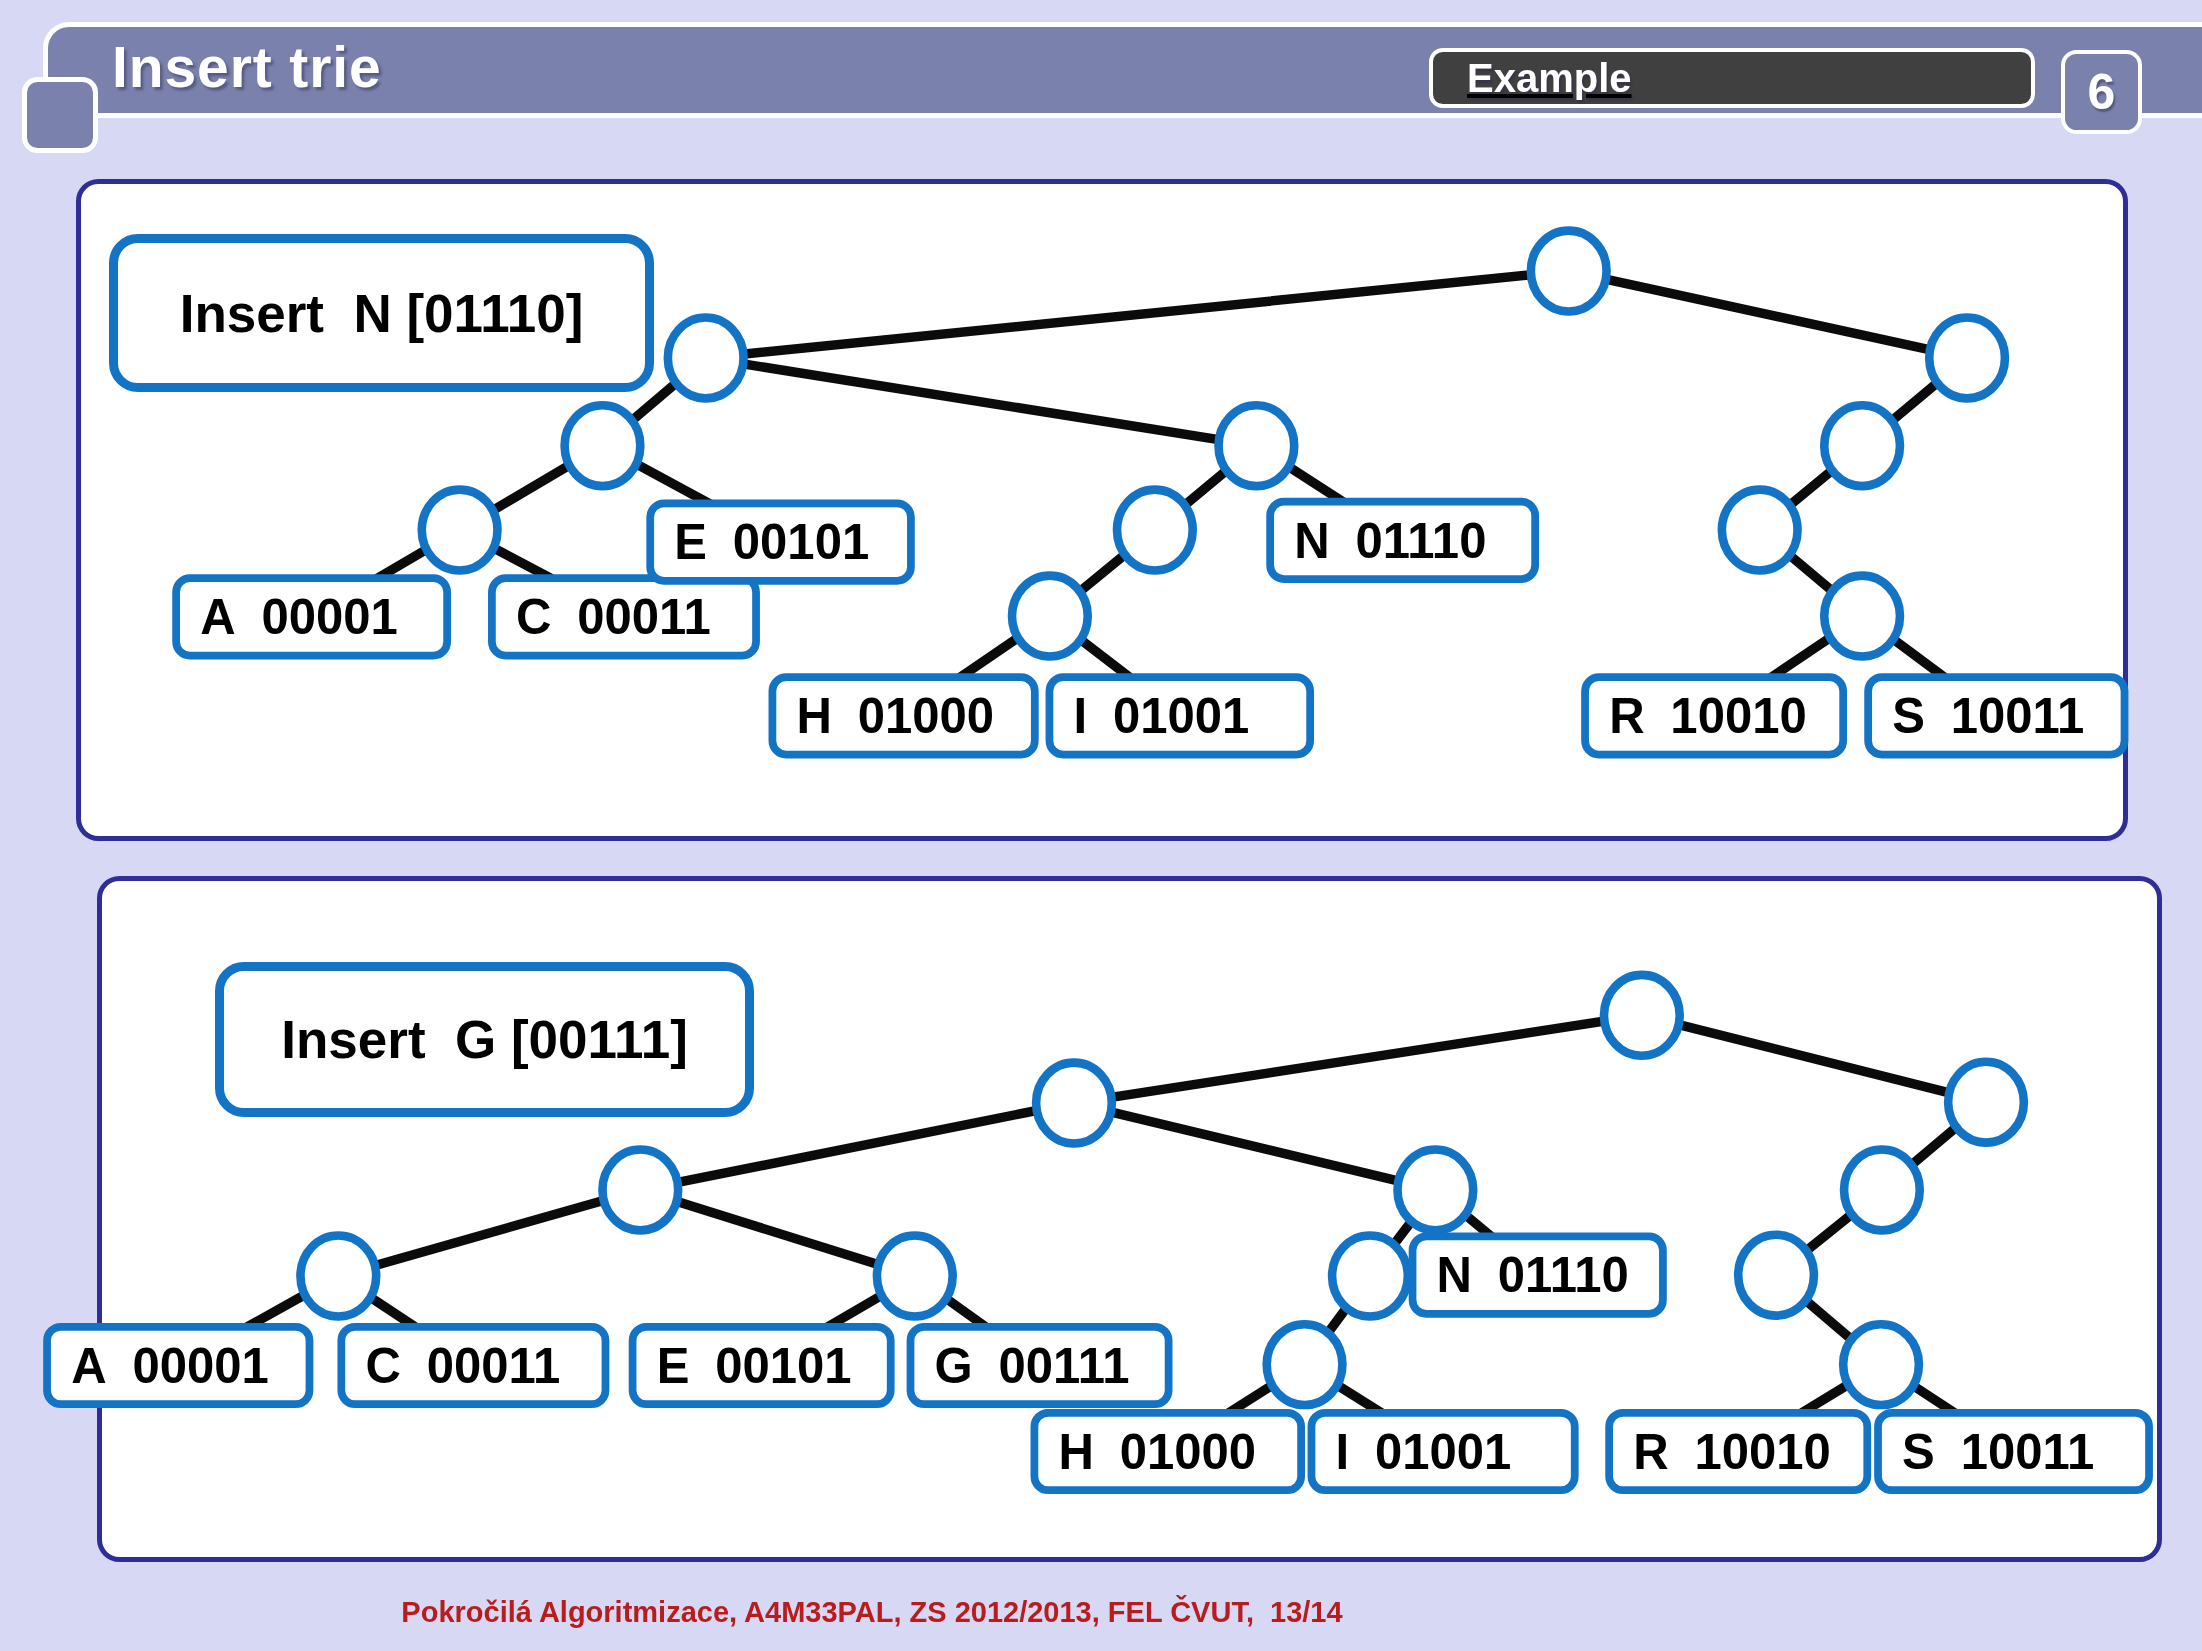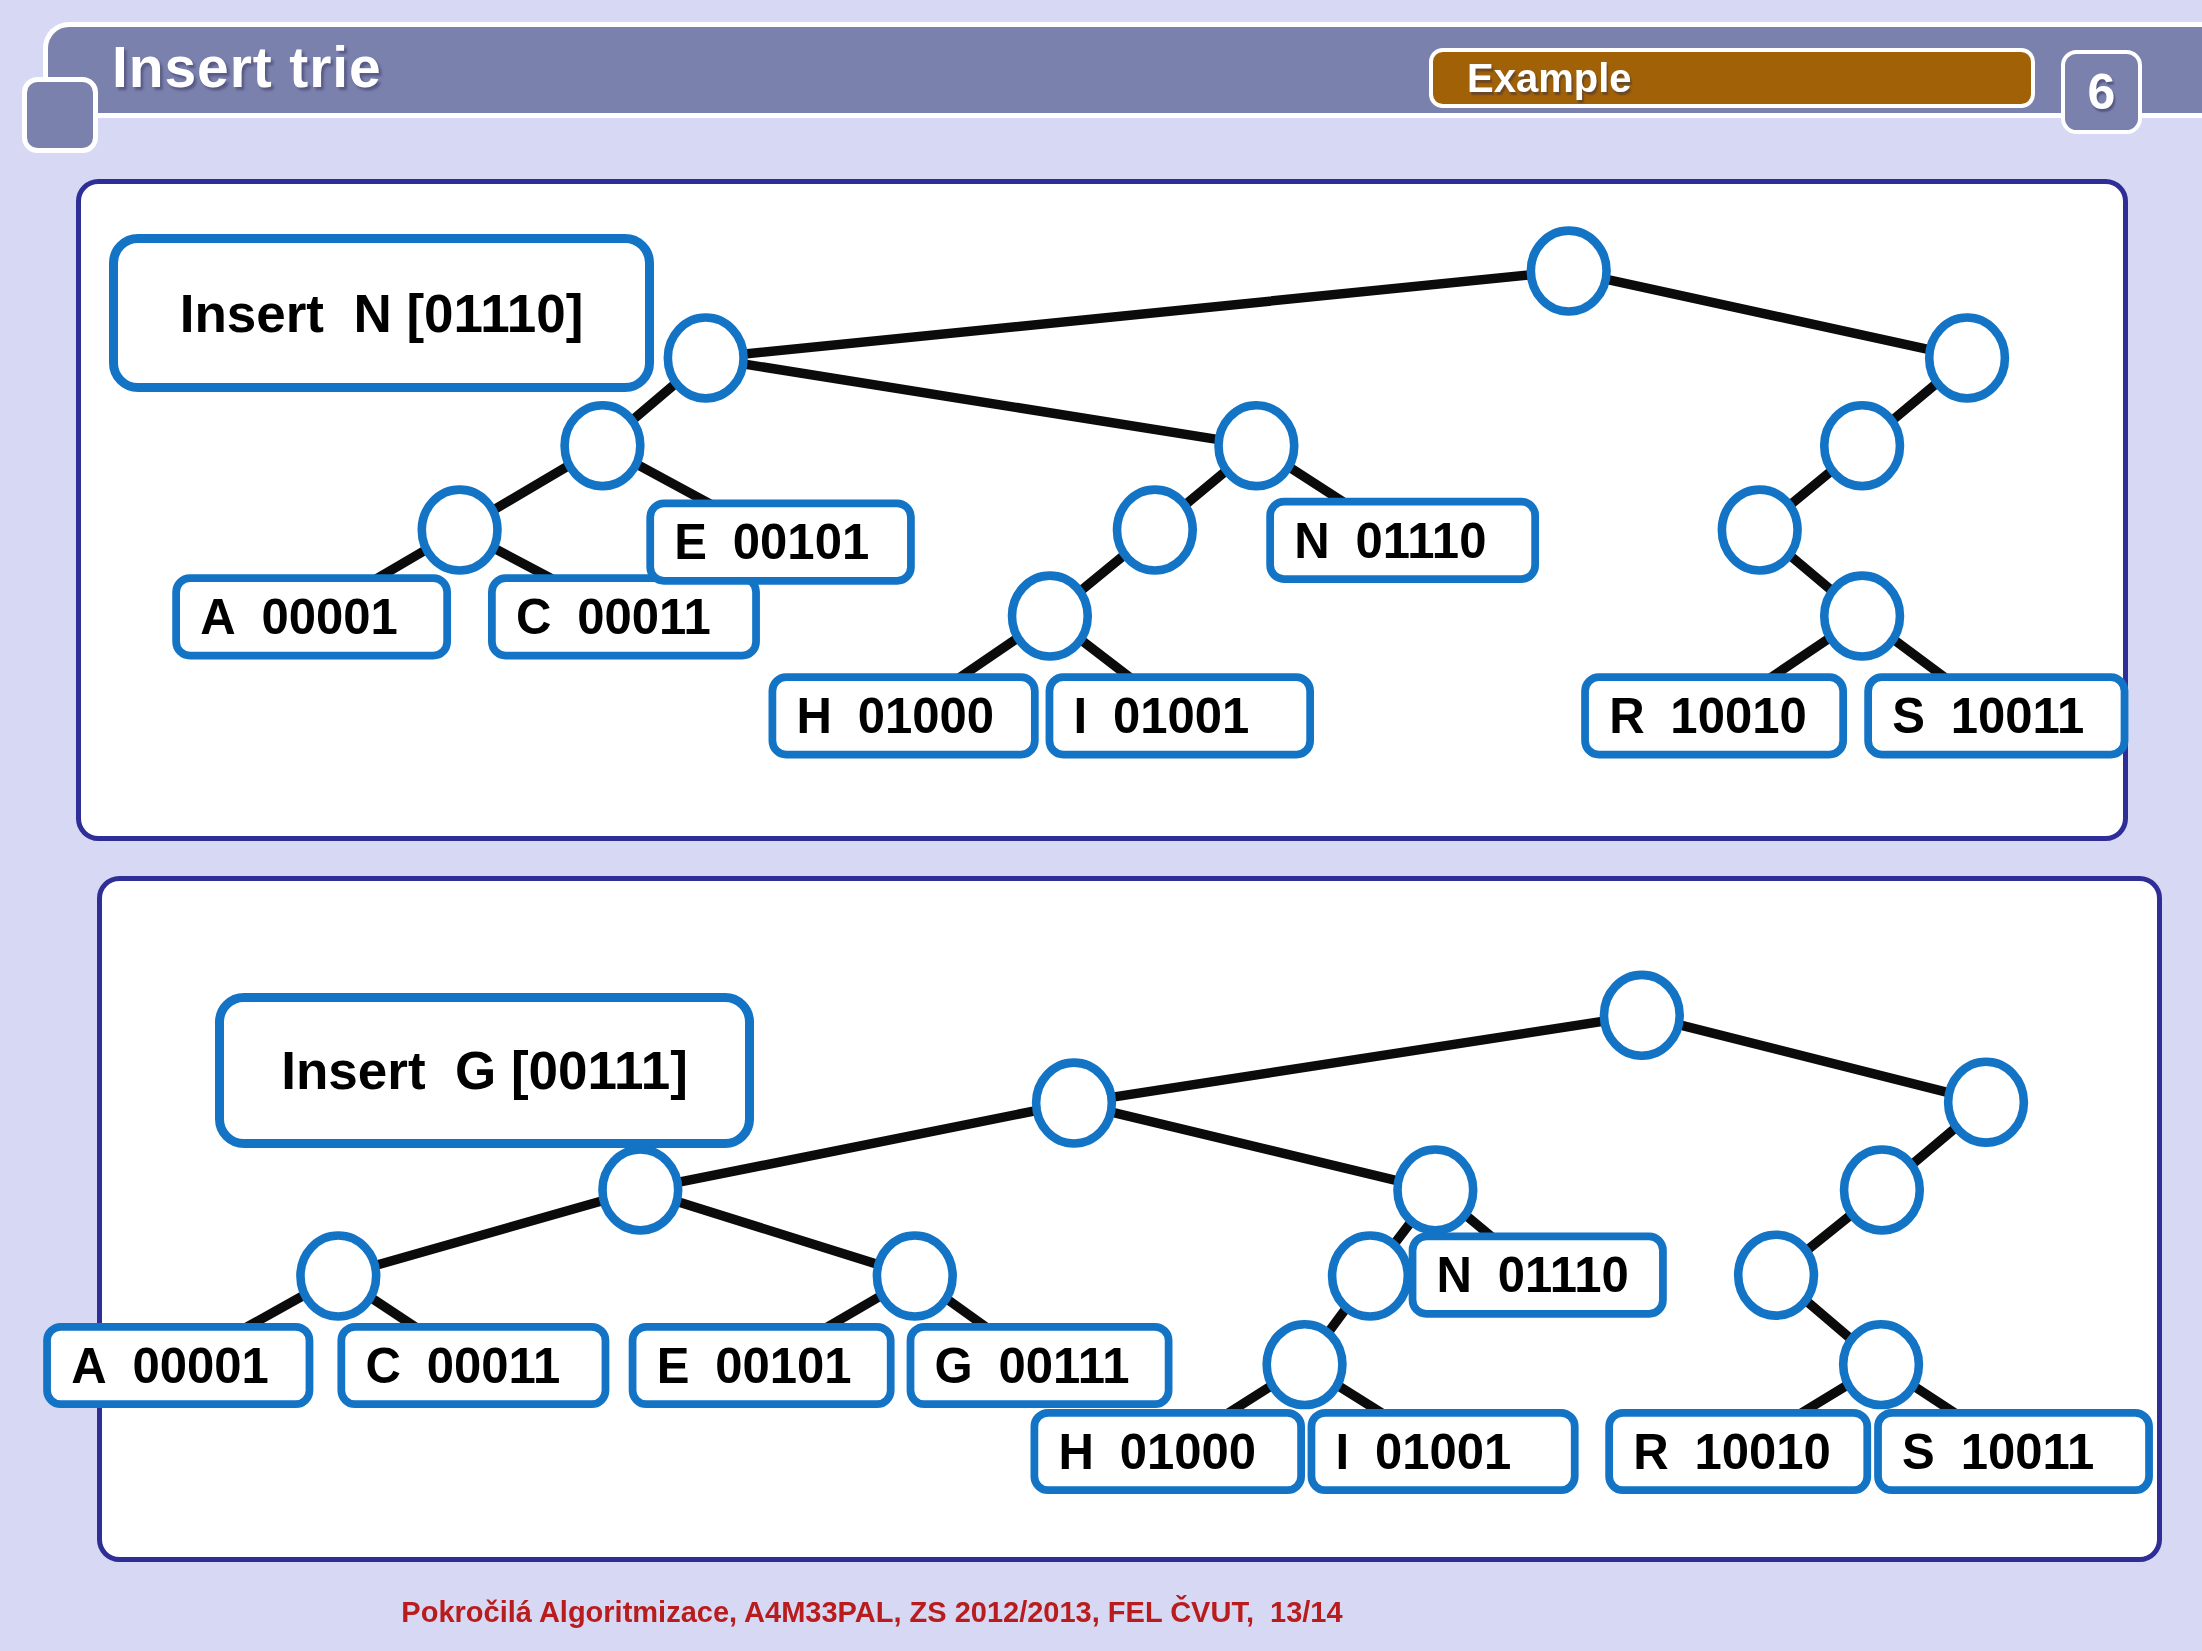--- a/index.html
+++ b/index.html
@@ -22,23 +22,23 @@
     text-shadow:2.6px 3.4px 2.6px rgba(40,40,80,0.45);
     white-space:pre;z-index:4;
   }
   .corner-tab{
     position:absolute;left:22.4px;top:77px;width:76px;height:76px;
     background:#7b81ad;border:5.2px solid #ffffff;border-radius:15.5px;
     box-sizing:border-box;z-index:3;
   }
   .example-badge{
     position:absolute;left:1429px;top:48px;width:606px;height:60px;
-    background:#a16207;border:4.3px solid #ffffff;border-radius:13.8px;
+    background:#404040;border:4.3px solid #ffffff;border-radius:13.8px;
     box-sizing:border-box;z-index:4;
-    display:flex;align-items:center;
+    display:flex;align-items:center;text-decoration:underline;
   }
   .example-badge span{
     padding-left:34px;font-size:40px;font-weight:bold;color:#ffffff;
     text-shadow:1.7px 2.6px 1.7px rgba(40,40,80,0.45);white-space:pre;
   }
   .page-number-tab{
     position:absolute;left:2061px;top:50px;width:81px;height:84px;
     background:#7b81ad;border:4.3px solid #ffffff;border-radius:15.5px;
     box-sizing:border-box;z-index:4;
     display:flex;align-items:center;justify-content:center;
@@ -59,21 +59,21 @@
   .insert-box{
     position:absolute;background:#ffffff;
     border:9.5px solid #1373c5;border-radius:29px;
     box-sizing:border-box;z-index:2;
     display:flex;align-items:center;justify-content:center;
   }
   .insert-box span{
     font-size:53px;font-weight:bold;color:#000000;white-space:pre;
   }
   .insert-1{left:109px;top:234px;width:545px;height:158px;}
-  .insert-2{left:215px;top:962px;width:539px;height:155px;margin-top:31px;}
+  .insert-2{left:215px;top:962px;width:539px;height:155px;}
   
   #tree-svg{position:absolute;left:0;top:0;z-index:5;pointer-events:none;}
   
   .footer-text{
     position:absolute;left:0;top:1596px;width:1744px;
     text-align:center;font-size:29px;font-weight:bold;color:#b91c1c;
     white-space:pre;z-index:2;
   }
 </style>
 </head>

